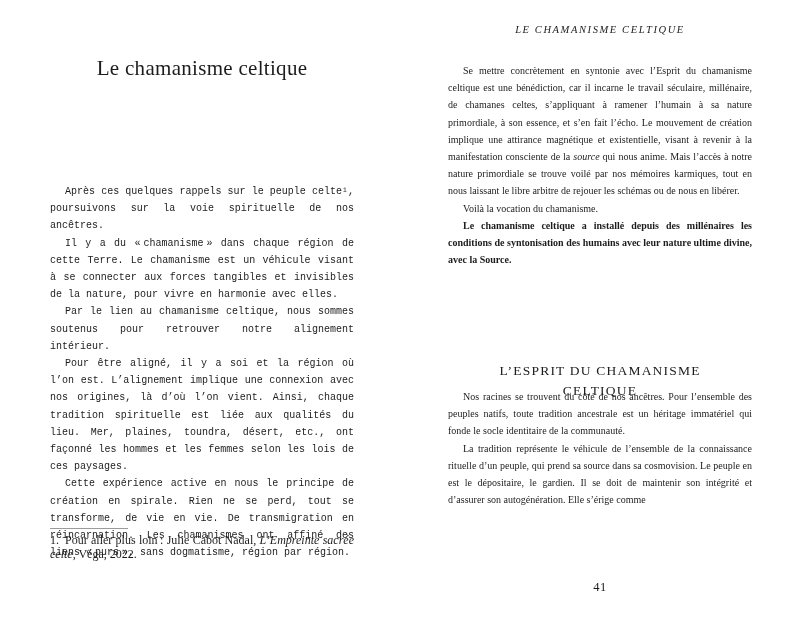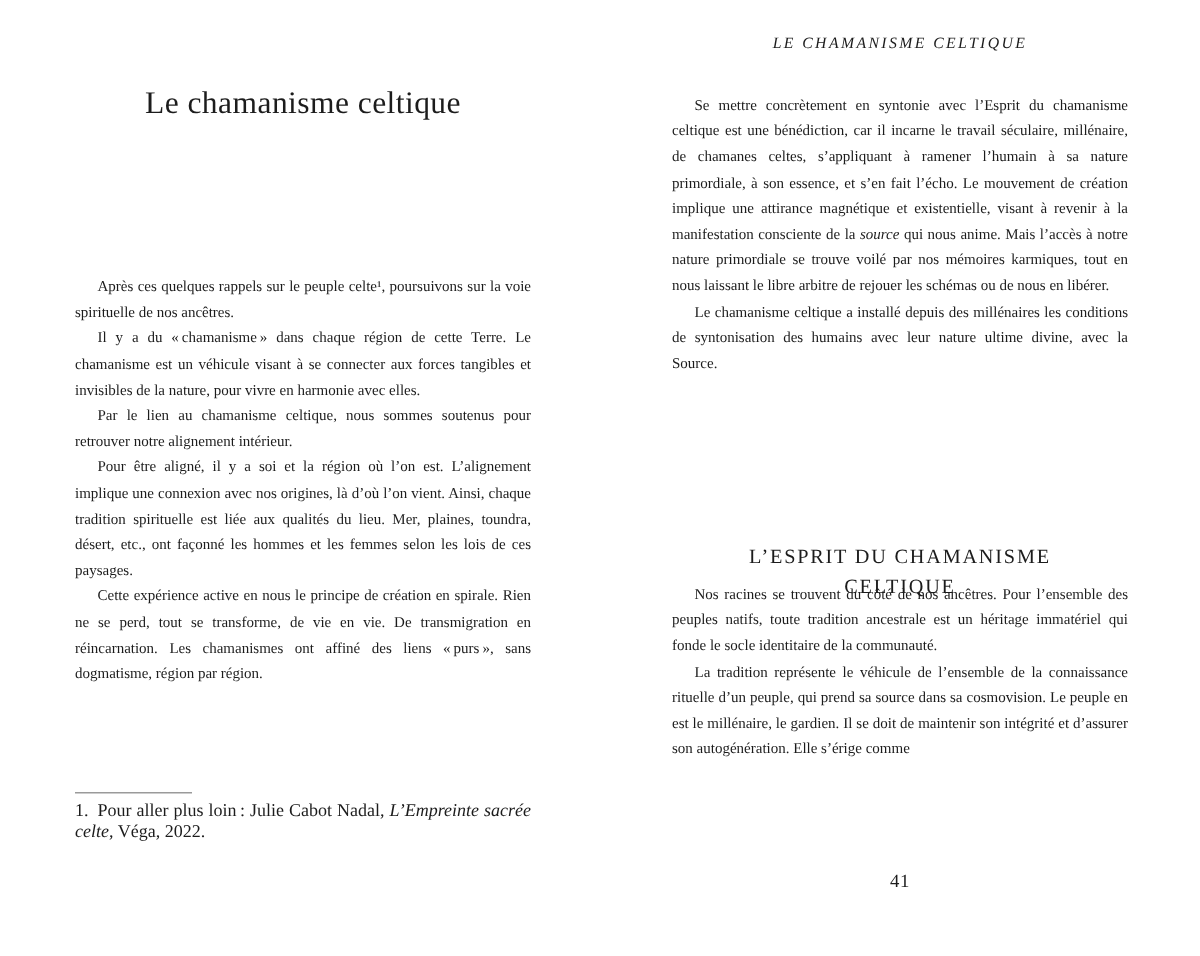--- a/index.html
+++ b/index.html
@@ -50,29 +50,29 @@
     position: absolute;
     left: 0;
     width: 100%;
     font-size: 10px;
     line-height: 17.2px;
     text-align: justify;
     text-justify: inter-word;
     hyphens: auto;
     -webkit-hyphens: auto;
   }
-  #left-body  { top: 183px; }
+  #left-body  { top: 183px; font-family: Liberation Mono, monospace; }
   #right-body-1 { top: 62px; }
   #right-body-2 { top: 388px; }
   .body-block p {
     margin: 0;
     text-indent: 15px;
   }
   .bold-para {
-    font-weight: 400;
+    font-weight: 700;
   }
   .section-heading {
     position: absolute;
     top: 361px;
     left: 0;
     width: 100%;
     margin: 0;
     text-align: center;
     font-size: 13.5px;
     font-weight: 400;
@@ -133,28 +133,29 @@
       <div class="footnote-text"><span>1. Pour aller plus loin : Julie Cabot Nadal, </span><span class="italic">L’Empreinte sacrée celte</span><span>, Véga, 2022.</span></div>
     </div>
 
   </div>
 
   <div class="page" id="right-page">
     <div class="running-header">LE CHAMANISME CELTIQUE</div>
 
     <div class="body-block" id="right-body-1">
       <p><span>Se mettre concrètement en syntonie avec l’Esprit du chamanisme celtique est une bénédiction, car il incarne le travail séculaire, millénaire, de chamanes celtes, s’appliquant à ramener l’humain à sa nature primordiale, à son essence, et s’en fait l’écho. Le mouvement de création implique une attirance magnétique et existentielle, visant à revenir à la manifestation consciente de la </span><span class="italic">source</span><span> qui nous anime. Mais l’accès à notre nature primordiale se trouve voilé par nos mémoires karmiques, tout en nous laissant le libre arbitre de rejouer les schémas ou de nous en libérer.</span></p>
+      <p>Voilà la vocation du chamanisme.</p>
       <p class="bold-para">Le chamanisme celtique a installé depuis des millénaires les conditions de syntonisation des humains avec leur nature ultime divine, avec la Source.</p>
     </div>
 
     <h2 class="section-heading">
       <span>L’ESPRIT DU CHAMANISME CELTIQUE</span>
     </h2>
 
     <div class="body-block" id="right-body-2">
       <p>Nos racines se trouvent du côté de nos ancêtres. Pour l’ensemble des peuples natifs, toute tradition ancestrale est un héritage immatériel qui fonde le socle identitaire de la communauté.</p>
-      <p>La tradition représente le véhicule de l’ensemble de la connaissance rituelle d’un peuple, qui prend sa source dans sa cosmovision. Le peuple en est le millénaire, le gardien. Il se doit de maintenir son intégrité et d’assurer son autogénération. Elle s’érige comme</p>
+      <p>La tradition représente le véhicule de l’ensemble de la connaissance rituelle d’un peuple, qui prend sa source dans sa cosmovision. Le peuple en est le dépositaire, le gardien. Il se doit de maintenir son intégrité et d’assurer son autogénération. Elle s’érige comme</p>
     </div>
 
     <div class="page-number">41</div>
   </div>
 
 </div>
 
 </body></html>

